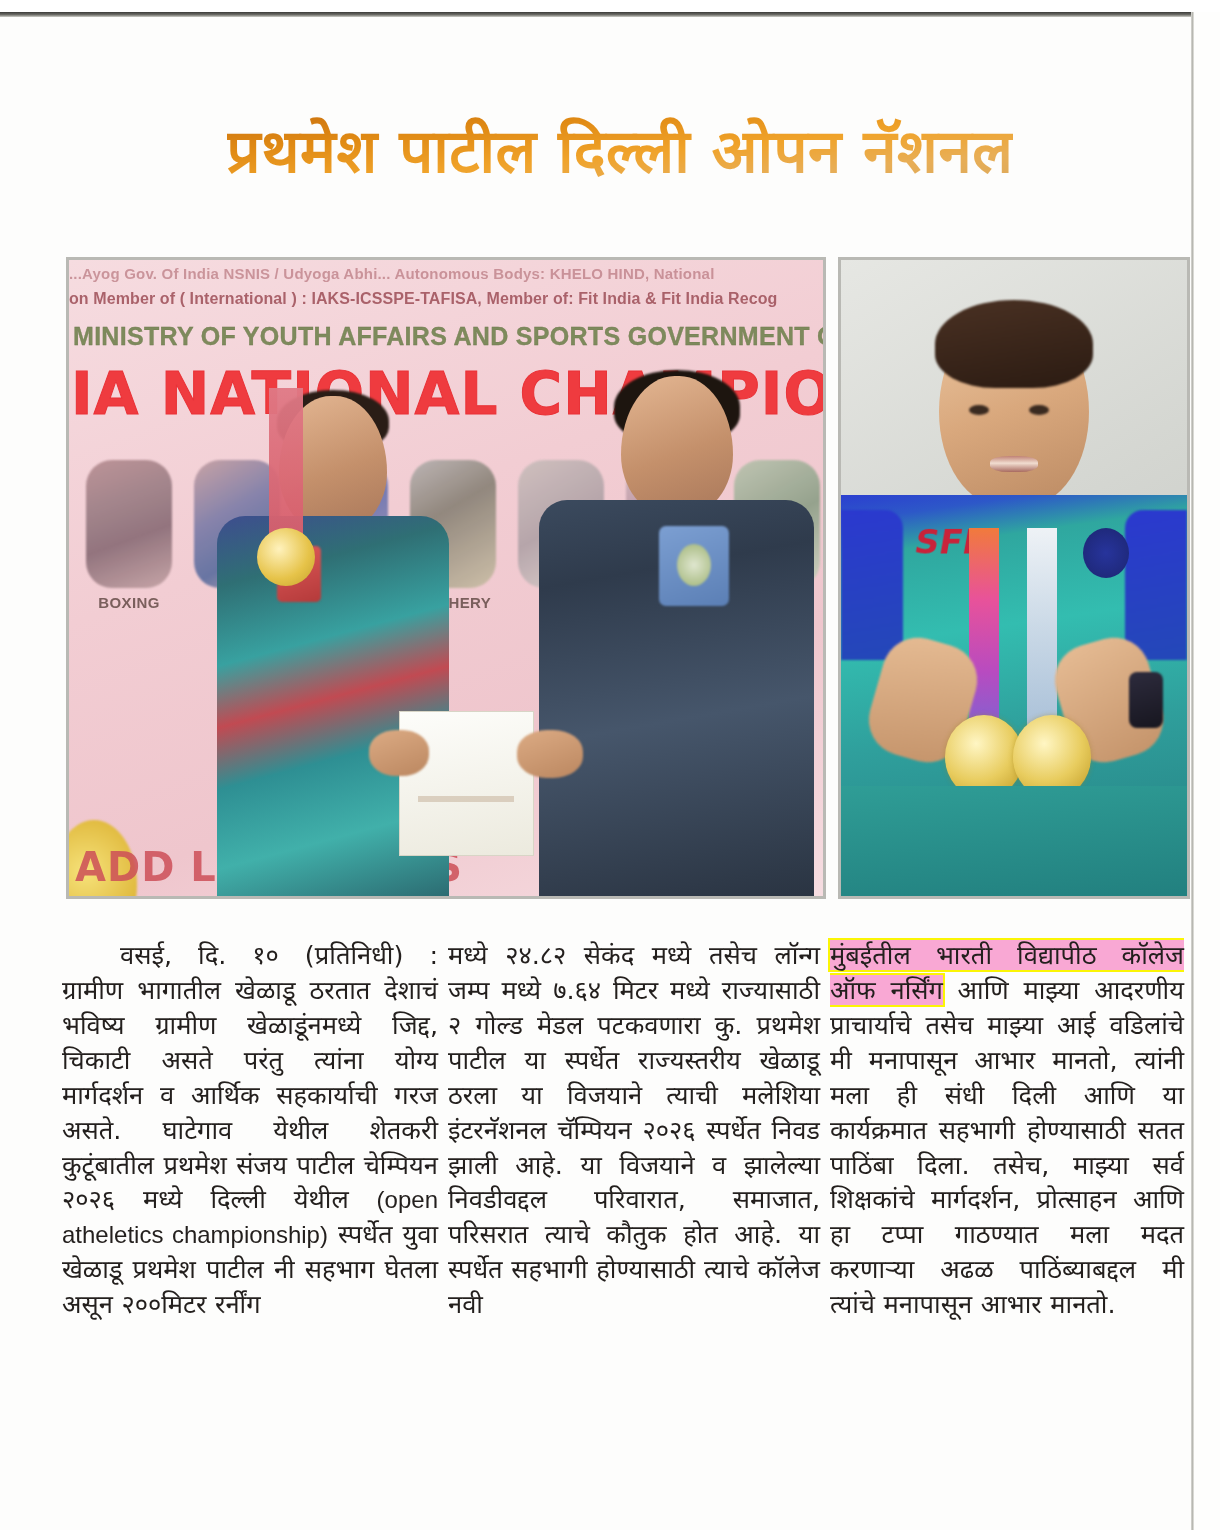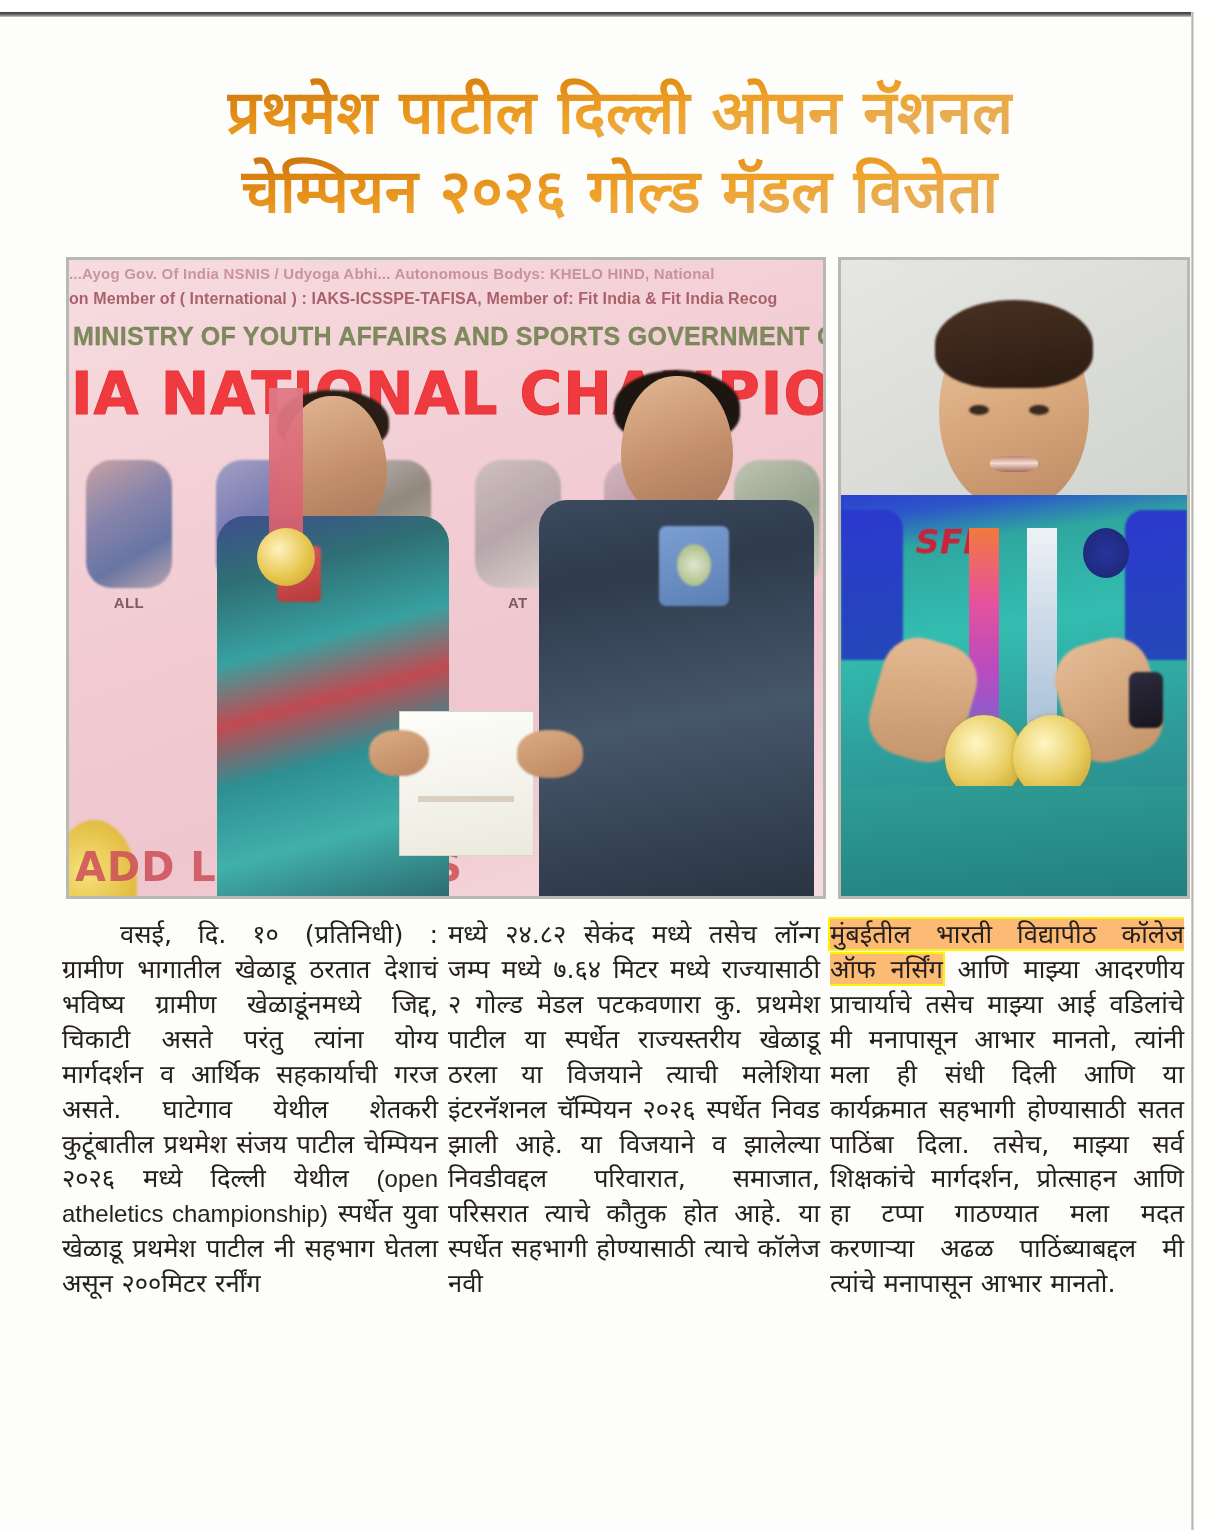--- a/index.html
+++ b/index.html
@@ -335,64 +335,68 @@
   
   #body-cols {
     position: absolute;
     left: 62px; top: 905px;
     width: 1128px; height: 540px;
     display: flex;
   }
   .col {
     width: 382px;
     padding-right: 6px;
+    margin-top: 21px;
   }
   .col:nth-child(2){ padding-left: 4px; }
   .col:nth-child(3){ padding-left: 4px; width: 364px; }
   .col p {
     margin: 0;
     font-family: "DejaVu Sans", sans-serif;
     font-size: 25.5px;
     line-height: 1.37;
     color: #231f1d;
     text-align: justify;
     text-align-last: left;
     word-spacing: .5px;
     filter: blur(.18px);
   }
   .col p.indent { text-indent: 58px; }
   .hl-yellow {
-    background-color: #fdba74;
+    background-color: #f9a8d4;
     box-shadow: 0 0 0 2px #fbf505;
   }
   .lat { font-family: "Liberation Sans", sans-serif; font-size: 24px; }
 </style>
 </head>
 <body>
 
 <div id="clipping">
 
   <div class="edge-top"></div>
   <div class="edge-right-outer"></div>
   <div class="edge-right"></div>
 
   <div id="headline">
     <div class="hl">प्रथमेश पाटील दिल्ली ओपन नॅशनल</div>
-    <div class="hl">चेम्पियन २०२६ गोल्ड मॅडल विजेता</div>
   </div>
 
   <div id="photo-left">
     <div class="banner">
 
       <div class="b-line b-tiny1">...Ayog Gov. Of India NSNIS / Udyoga Abhi... Autonomous Bodys: KHELO HIND, National</div>
       <div class="b-line b-tiny2">on Member of ( International ) : IAKS-ICSSPE-TAFISA, Member of: Fit India &amp; Fit India Recog</div>
       <div class="b-line b-ministry">MINISTRY OF YOUTH AFFAIRS AND SPORTS GOVERNMENT OF INDIA</div>
       <div class="b-line b-national">IA NATIONAL CHAMPIO</div>
 
       <div class="sport-row">
+        <div class="sport s1">
+          <div class="thumb"></div>
+          <div class="lbl">BOXING</div>
+        </div>
         <div class="sport s2">
           <div class="thumb"></div>
           <div class="lbl">ALL</div>
         </div>
         <div class="sport s3">
           <div class="thumb"></div>
           <div class="lbl">HOCKEY</div>
         </div>
         <div class="sport s4">
           <div class="thumb"></div>

